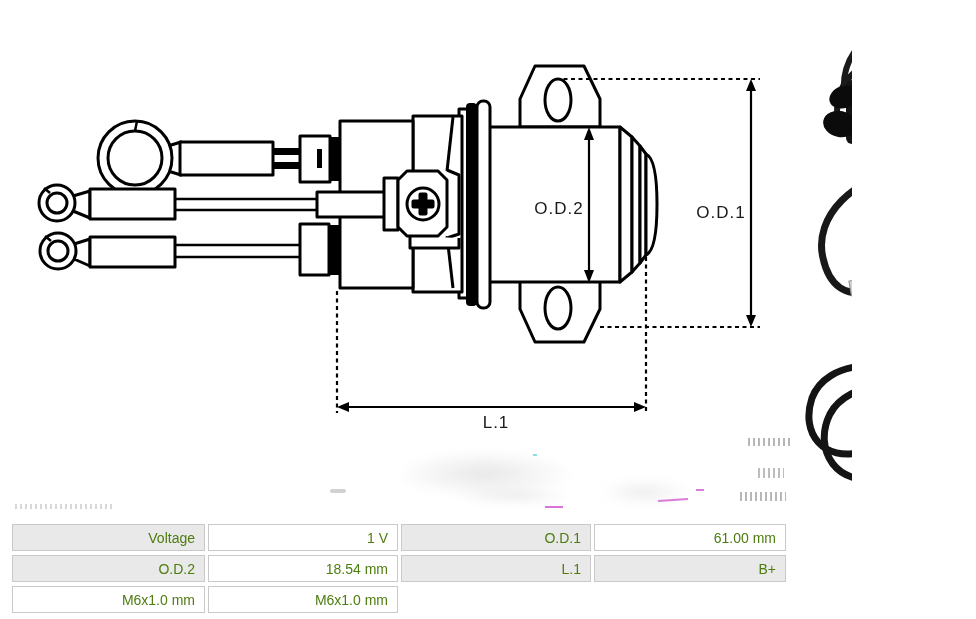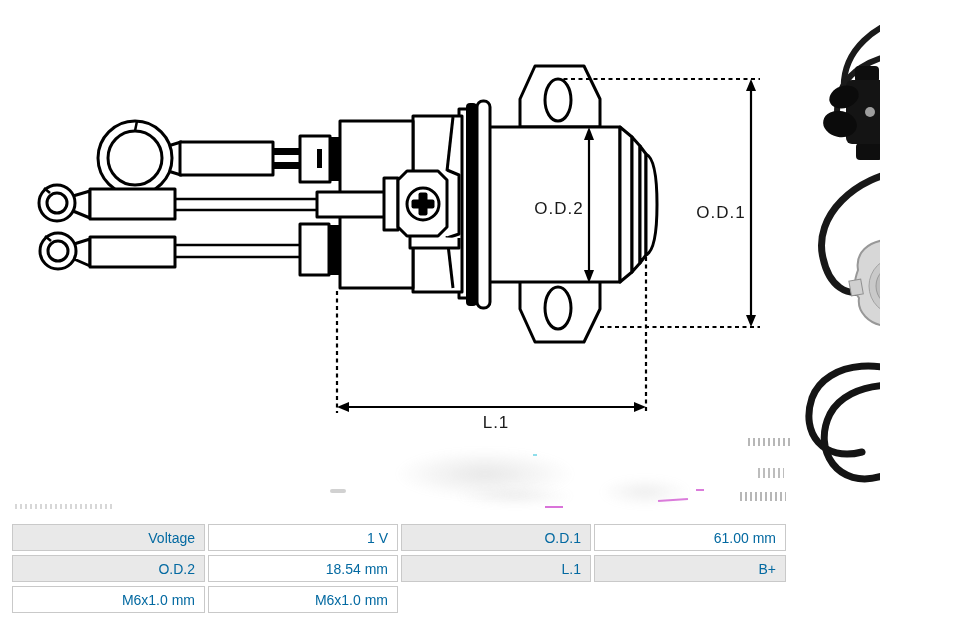--- a/index.html
+++ b/index.html
@@ -1,38 +1,37 @@
 <!DOCTYPE html>
 <html><head>
 <meta charset="utf-8">
 <style>
   html,body{margin:0;padding:0;background:#ffffff;}
   .stage{
     position:relative;width:852px;height:619px;background:#fff;overflow:hidden;
     font-family:"Liberation Sans",sans-serif;
-    padding-left:28px;
   }
   svg{display:block;}
   .drawing{position:absolute;left:0;top:0;}
   .dim-label{font-family:"Liberation Sans",sans-serif;font-size:17px;letter-spacing:1px;fill:#1a1a1a;}
   figure.photo{position:absolute;margin:0;padding:0;cursor:pointer;}
   .photo-side{left:800px;top:0;}
   .photo-back{left:795px;top:158px;}
   .photo-front{left:790px;top:350px;}
   .badge-text{font-family:"Liberation Sans",sans-serif;font-size:10px;font-weight:bold;fill:#ffffff;letter-spacing:.5px;}
   
   .spec-table{
     position:absolute;left:12px;top:524px;width:774px;
     display:grid;grid-template-columns:193px 190px 190px 192px;
     column-gap:3px;row-gap:4px;grid-auto-rows:27px;
   }
   .spec-cell{
     box-sizing:border-box;border:1px solid #c9c9c9;
     display:flex;align-items:center;justify-content:flex-end;
-    padding-right:9px;font-size:14px;color:#0369a1;white-space:nowrap;
+    padding-right:9px;font-size:14px;color:#4d7c0f;white-space:nowrap;
   }
   .spec-cell.lbl{background:#e9e9e9;}
   .spec-cell.val{background:#ffffff;}
   
   .art{position:absolute;pointer-events:none;}
   .smudge{background:radial-gradient(closest-side,#ababab,rgba(171,171,171,0));filter:blur(4px);}
   .glyphs{background:repeating-linear-gradient(90deg,#7d7d7d 0 2px,rgba(0,0,0,0) 2px 5px);filter:blur(.4px);}
   .pink{background:#cc44cc;}
 </style>
 </head>

